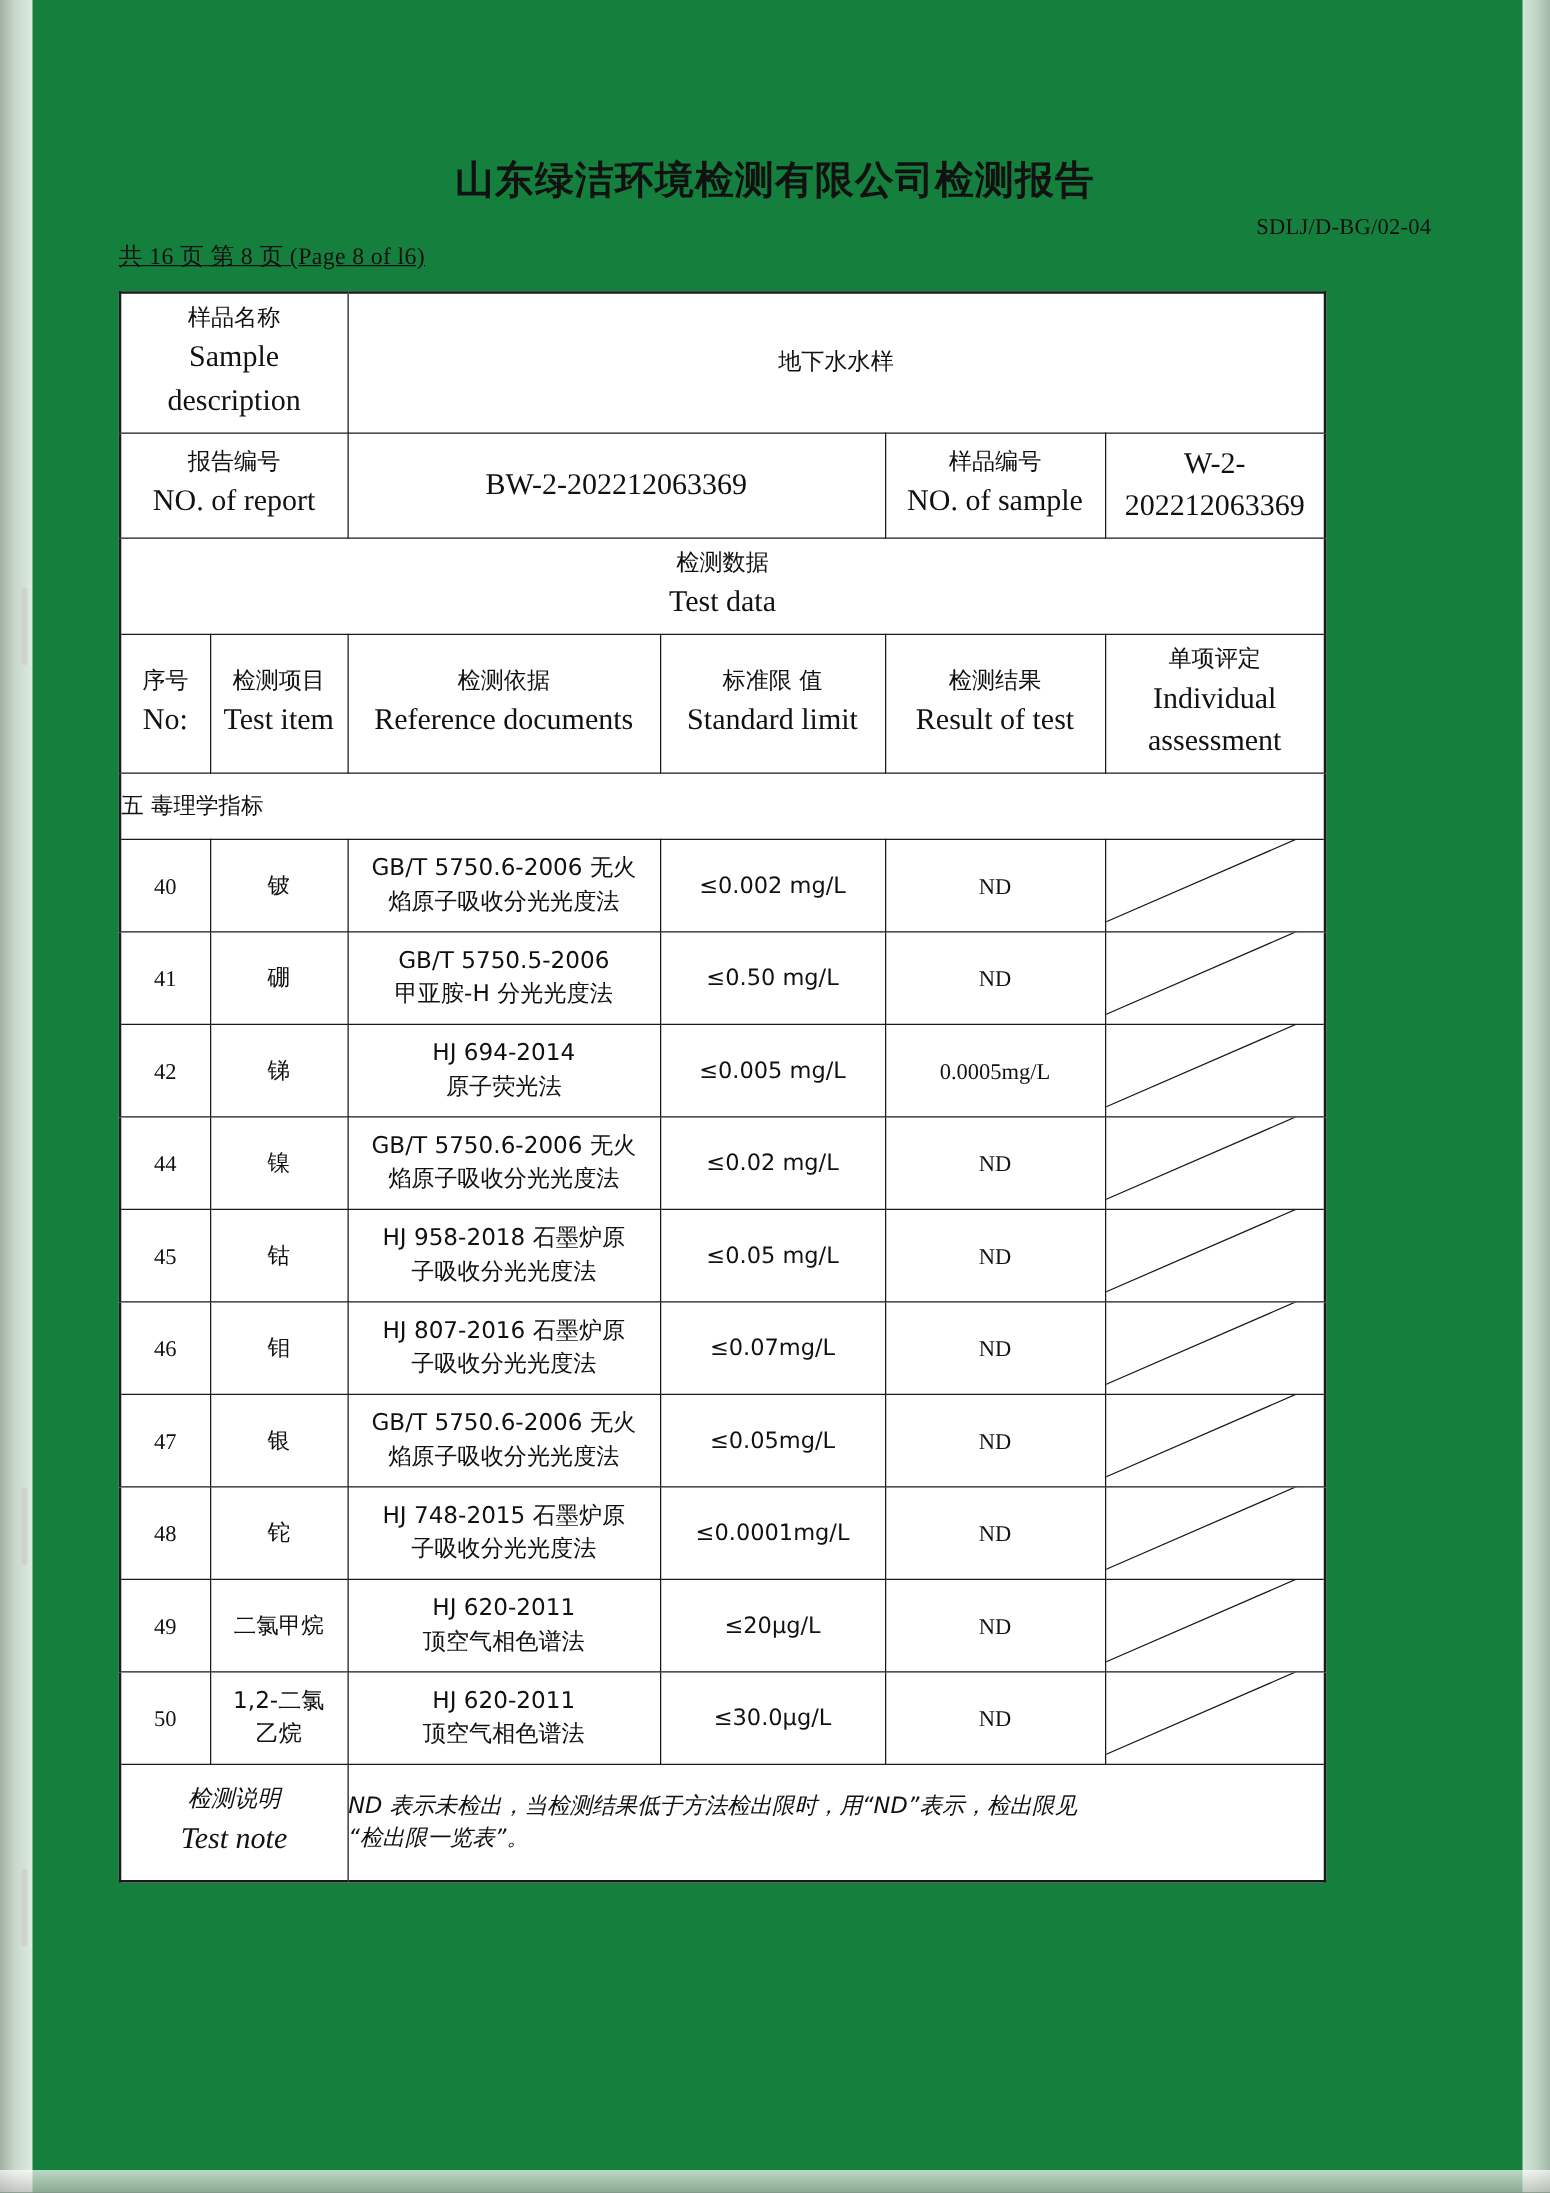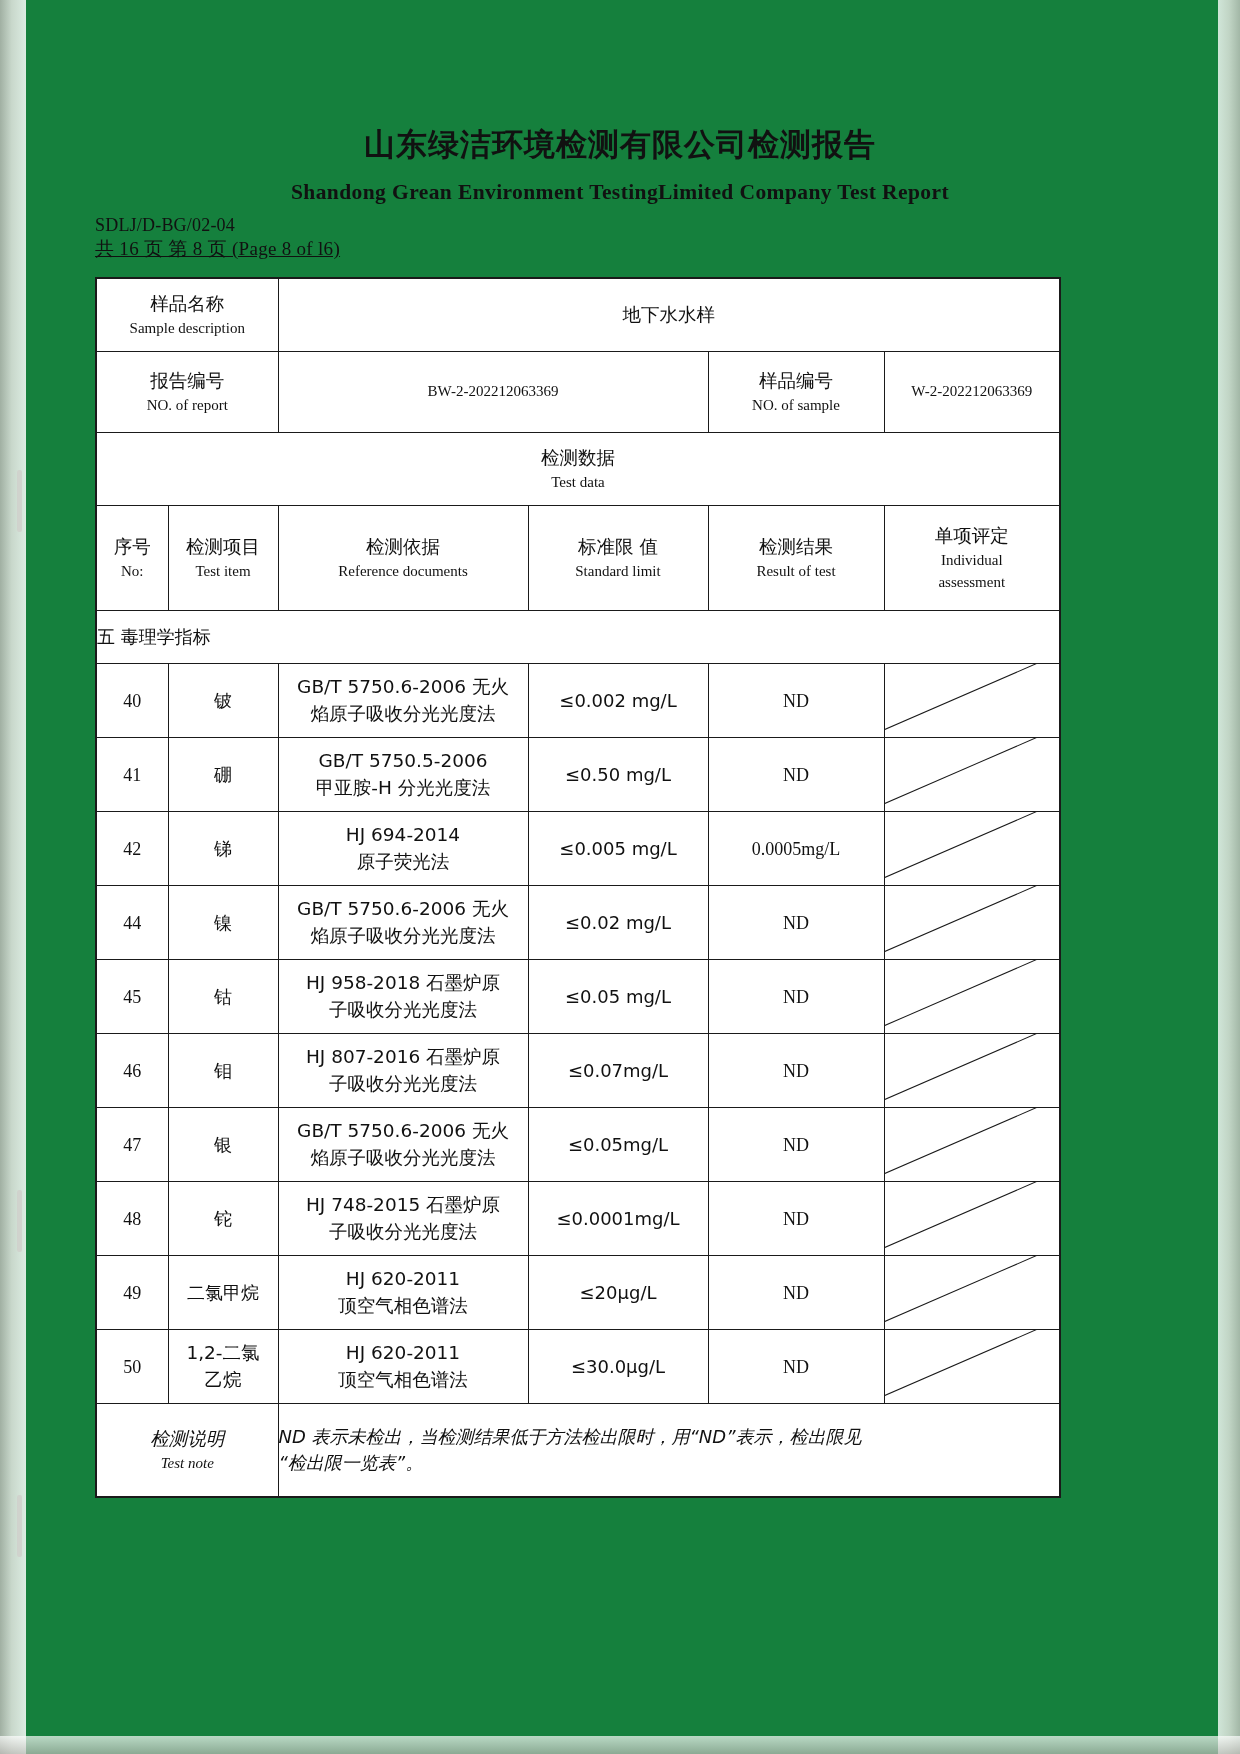--- a/index.html
+++ b/index.html
@@ -73,21 +73,21 @@
   .title-en {
     text-align: center;
     font-family: "Liberation Serif", serif;
     font-weight: bold;
     font-size: 21.5px;
     letter-spacing: 0.4px;
     margin-top: 19px;
     white-space: nowrap;
   }
   .doc-code {
-    text-align: left;
+    text-align: right;
     font-size: 18px;
     margin-top: 10px;
     letter-spacing: 0.2px;
   }
   .page-count {
     text-align: left;
     font-size: 19px;
     padding-right: 48px;
     letter-spacing: 0.3px;
     text-decoration: underline;
@@ -109,21 +109,21 @@
     font-size: 18px;
     line-height: 1.45;
   }
   .cell {
     padding: 7px 6px;
   }
   .two-line .ln {
     display: block;
   }
   .cn { font-family: "DejaVu Sans", sans-serif; font-size: 18.5px; }
-  .en { font-family: "Liberation Serif", serif; font-size: 15px; }
+  .en { font-family: "Liberation Serif", serif; font-size: 24px; }
 
   .outer-top { border-top-width: 2px !important; }
   .outer-left { border-left-width: 2px !important; }
   .outer-right { border-right-width: 2px !important; margin-left: 20px; }
   .outer-bottom { border-bottom-width: 2px !important; font-style: italic; }
 
   .row-sample td { height: 72px; }
   .row-report td { height: 80px; }
   .row-testdata td { height: 72px; }
   .row-colhead td { height: 104px; }
@@ -178,21 +178,20 @@
   <div class="scan-edge-left"></div>
   <div class="scan-edge-right"></div>
   <div class="scan-edge-bottom"></div>
   <div class="punch p1"></div>
   <div class="punch p2"></div>
   <div class="punch p3"></div>
 
   <div class="content">
 
     <div class="title-cn">山东绿洁环境检测有限公司检测报告</div>
-    <div class="title-en">Shandong Grean Environment TestingLimited Company Test Report</div>
     <div class="doc-code">SDLJ/D-BG/02-04</div>
     <div class="page-count">共 16 页  第 8 页  (Page 8 of l6)</div>
 
     <table class="report">
       <colgroup>
         <col style="width:72px">
           <col style="width:110px">
           <col style="width:250px">
         <col style="width:180px">
           <col style="width:176px">

